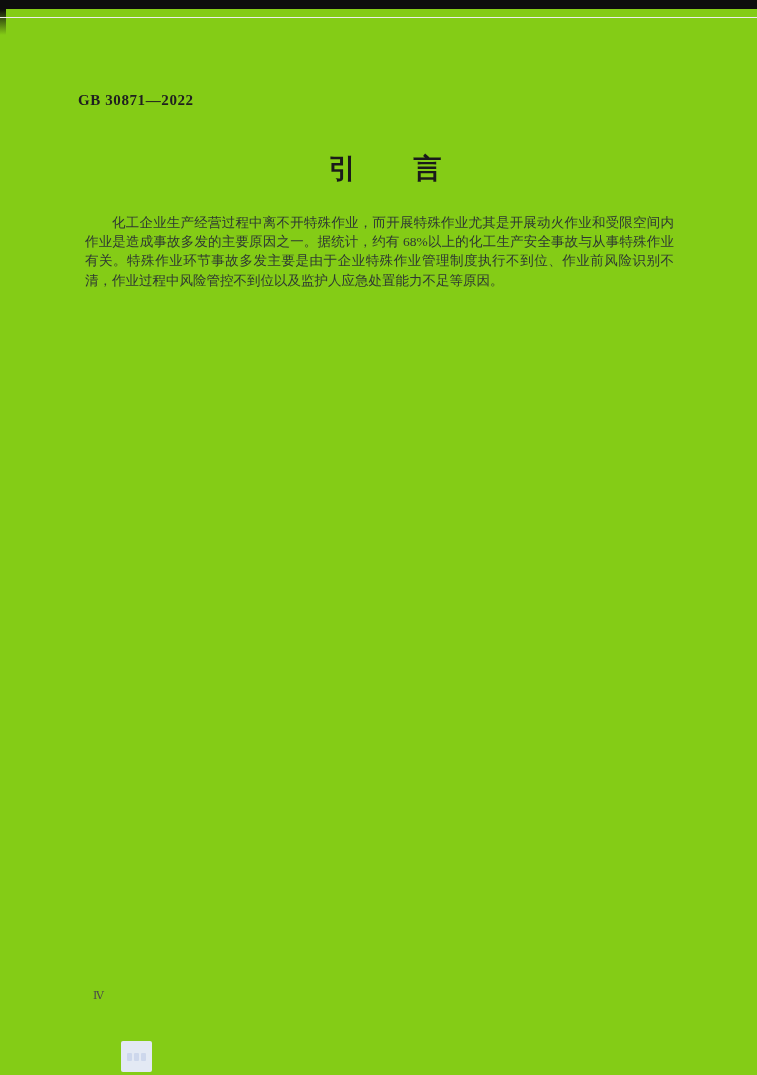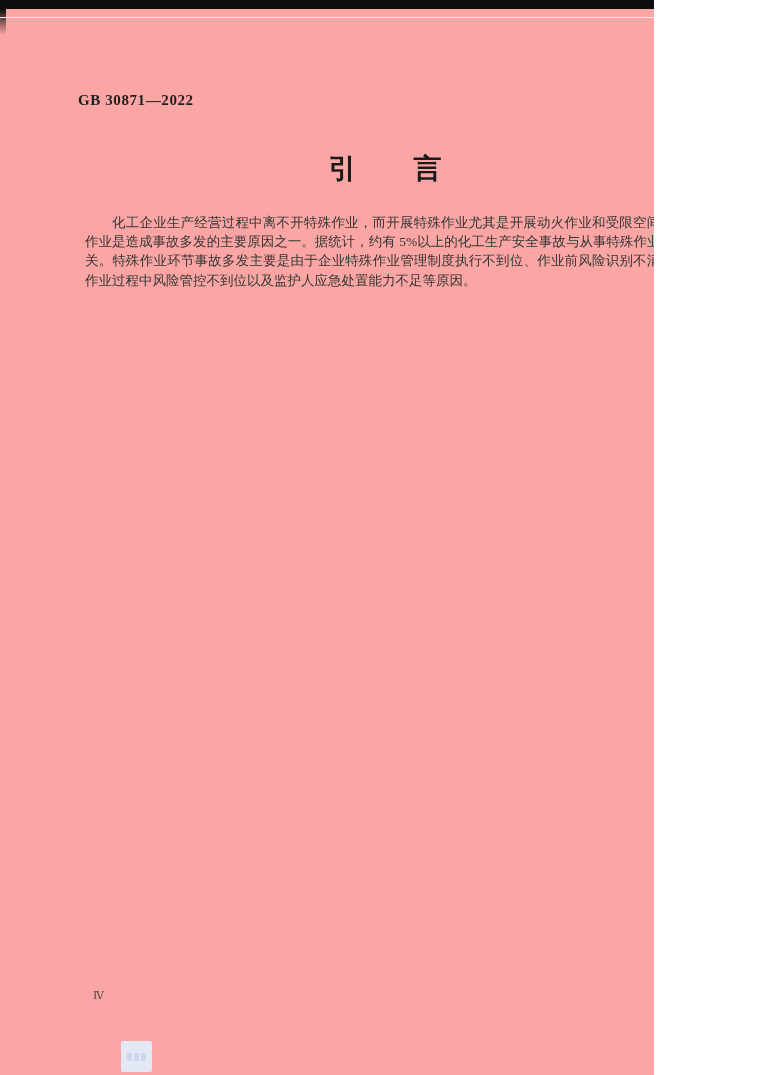--- a/index.html
+++ b/index.html
@@ -1,20 +1,20 @@
 <!DOCTYPE html>
 <html><head>
 <meta charset="utf-8">
 <style>
   html, body { margin: 0; padding: 0; background: #ffffff; }
   .page {
     position: relative;
-    width: 654px;
+    width: 757px;
     height: 1075px;
-    background: #fca5a5;
+    background: #84cc16;
     overflow: hidden;
     font-family: "Liberation Serif", "DejaVu Serif", serif;
   }
   
   .scan-top-edge {
     position: absolute;
     left: 0; top: 0;
     width: 757px; height: 9px;
     background: #0d0d0d;
   }
@@ -103,21 +103,21 @@
   <div class="scan-hairline"></div>
 
   <div class="standard-code">GB 30871—2022</div>
 
   <div class="intro-title">
     <span>引</span>
     <span>言</span>
   </div>
 
   <div class="body-text">
-    <p>化工企业生产经营过程中离不开特殊作业，而开展特殊作业尤其是开展动火作业和受限空间内作业是造成事故多发的主要原因之一。据统计，约有 5%以上的化工生产安全事故与从事特殊作业有关。特殊作业环节事故多发主要是由于企业特殊作业管理制度执行不到位、作业前风险识别不清，作业过程中风险管控不到位以及监护人应急处置能力不足等原因。</p>
+    <p>化工企业生产经营过程中离不开特殊作业，而开展特殊作业尤其是开展动火作业和受限空间内作业是造成事故多发的主要原因之一。据统计，约有 68%以上的化工生产安全事故与从事特殊作业有关。特殊作业环节事故多发主要是由于企业特殊作业管理制度执行不到位、作业前风险识别不清，作业过程中风险管控不到位以及监护人应急处置能力不足等原因。</p>
   </div>
 
   <div class="page-number">Ⅳ</div>
 
   <div class="watermark">
     <span class="glyph-bars">
       <span></span>
         <span></span>
         <span></span>
     </span>

